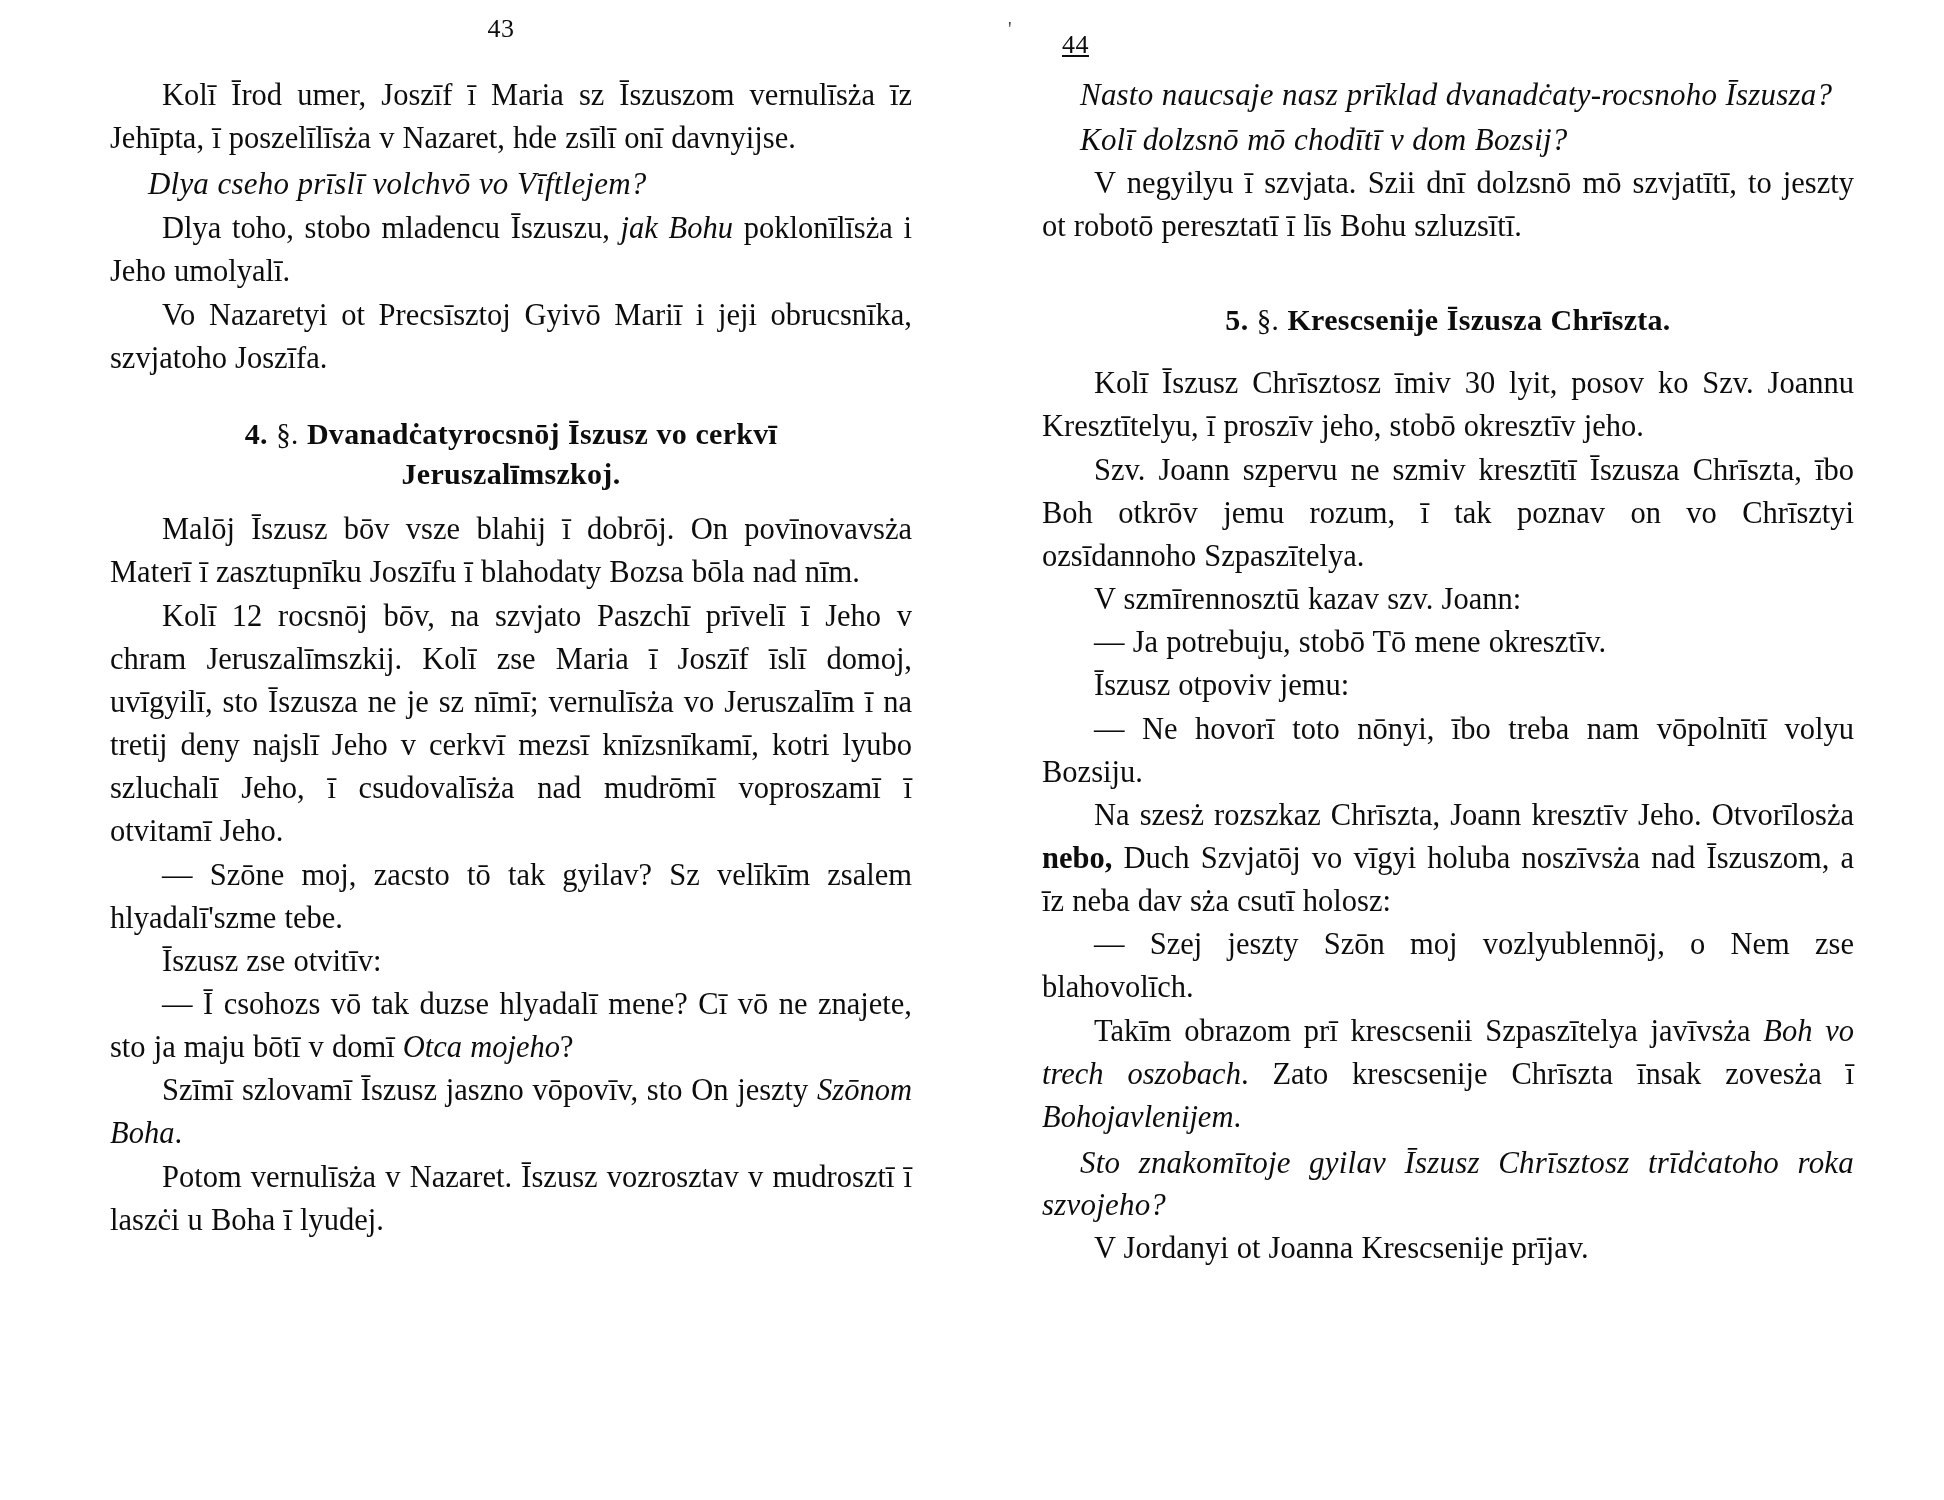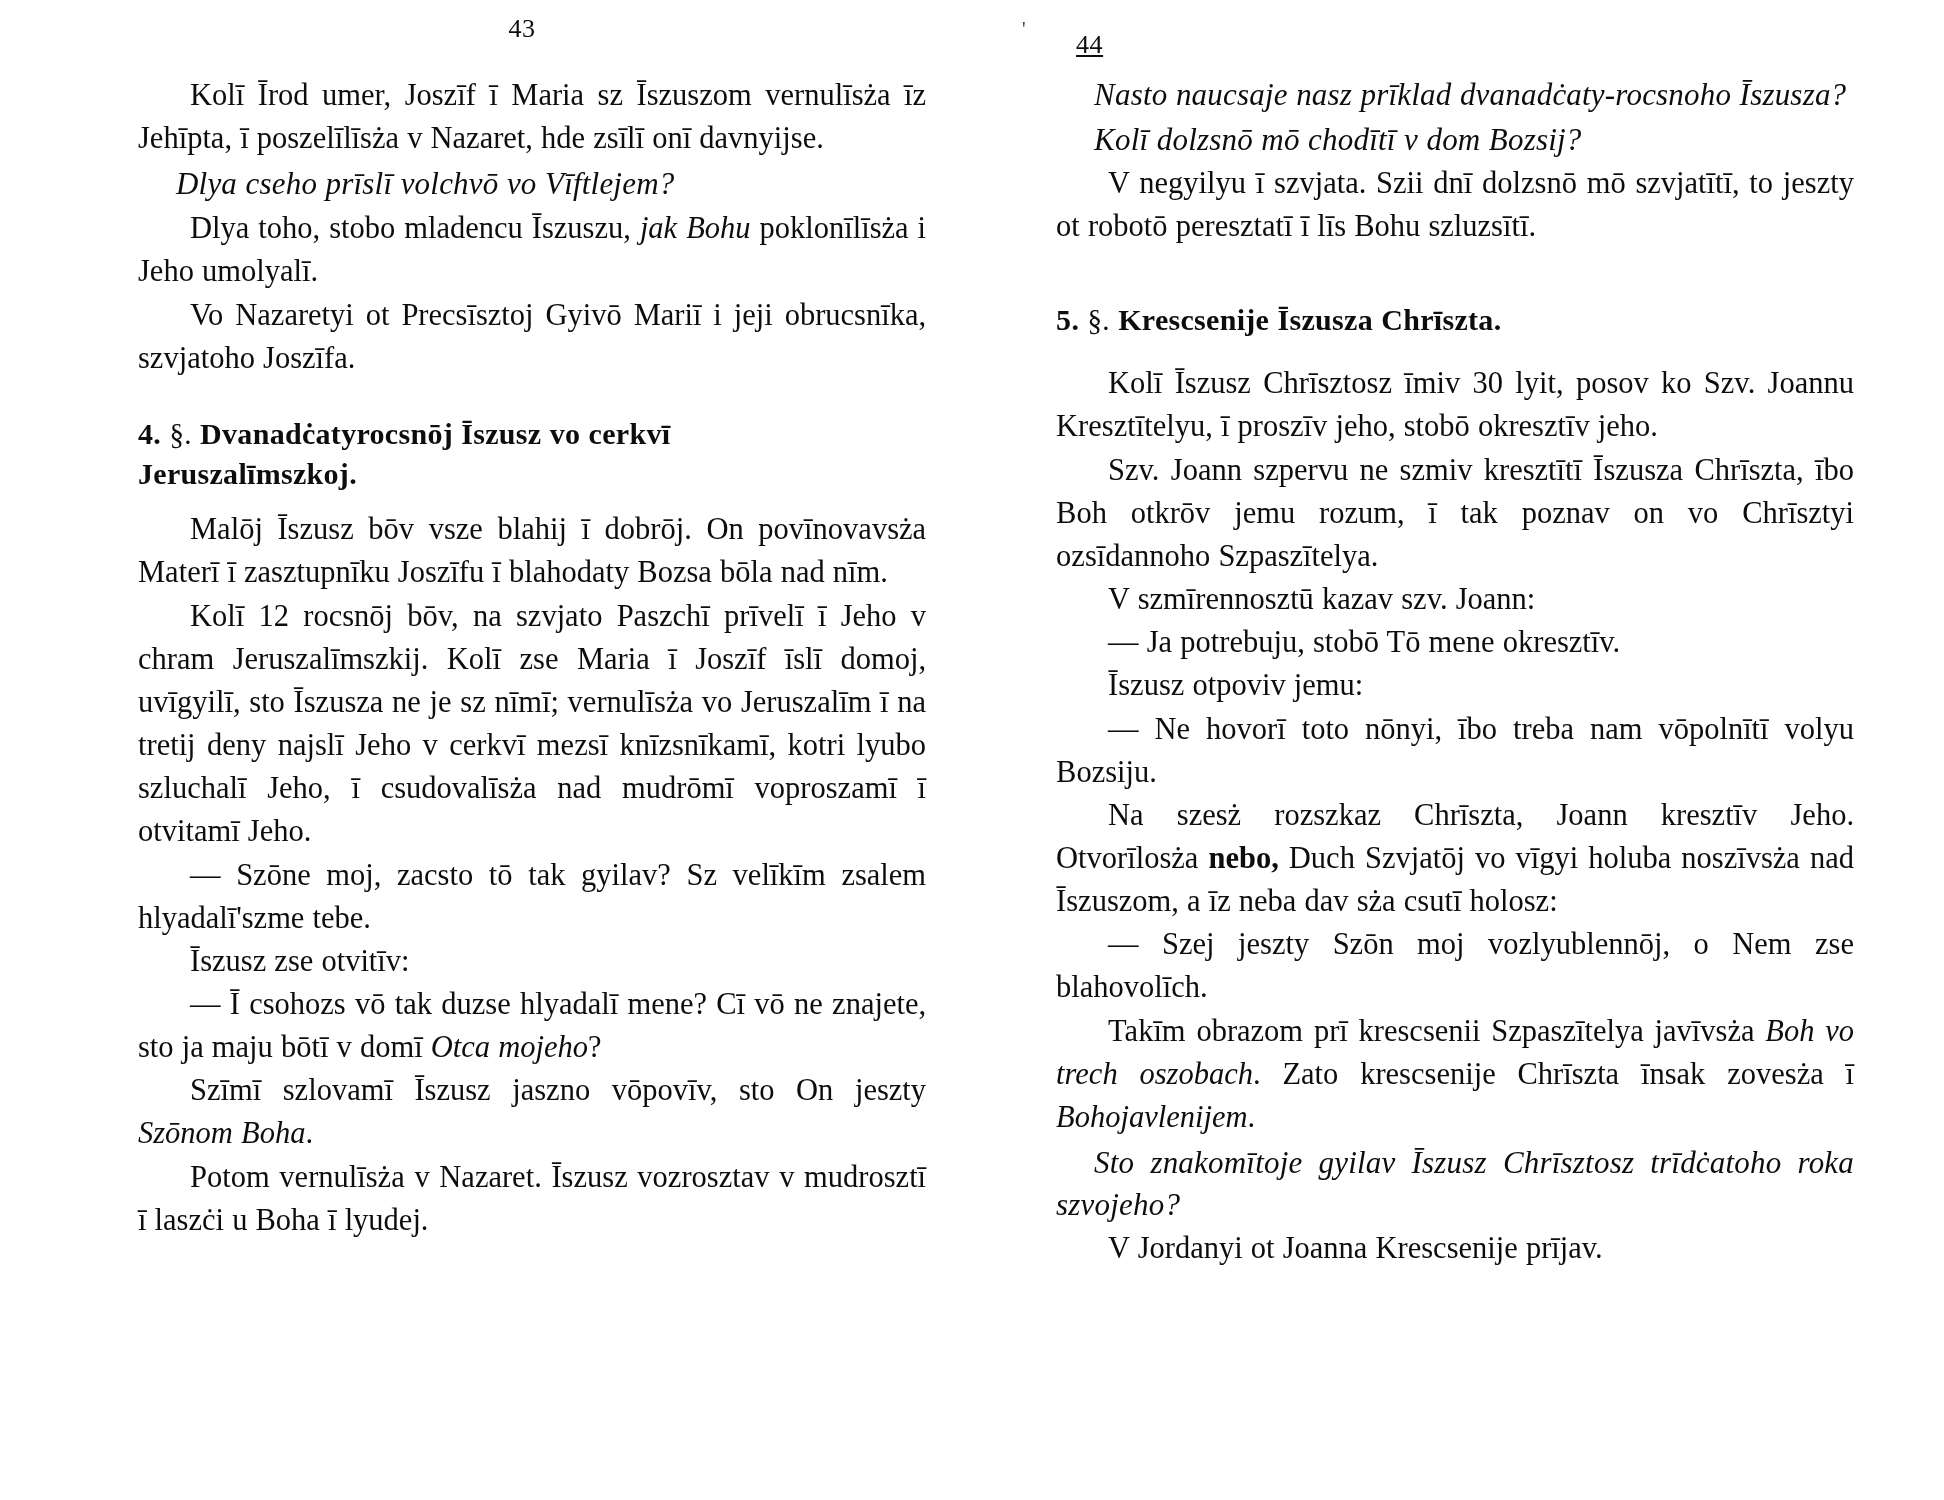--- a/index.html
+++ b/index.html
@@ -13,21 +13,20 @@
     font-family: "Liberation Serif", serif;
     color: #0d0d0d;
     position: relative;
     overflow: hidden;
   }
   .spread {
     display: flex;
     width: 1944px;
     height: 1500px;
     box-sizing: border-box;
-    padding-left: 28px;
   }
   .page {
     position: relative;
     box-sizing: border-box;
   }
   .page-left {
     width: 972px;
     padding: 0 60px 0 110px;
   }
   .page-right {
@@ -69,20 +68,21 @@
     line-height: 1.34;
     text-indent: 38px;
     margin-top: 3px;
     margin-bottom: 2px;
     letter-spacing: 0.2px;
   }
   p.ans {
     margin-bottom: 1px;
   }
   .sec-head {
+    text-align: center;
     font-weight: bold;
     font-size: 30px;
     line-height: 1.33;
     margin: 34px 0 14px 0;
     letter-spacing: 0.3px;
   }
   .sec-head .num {
     font-weight: bold;
   }
   .sec-head .sign {

